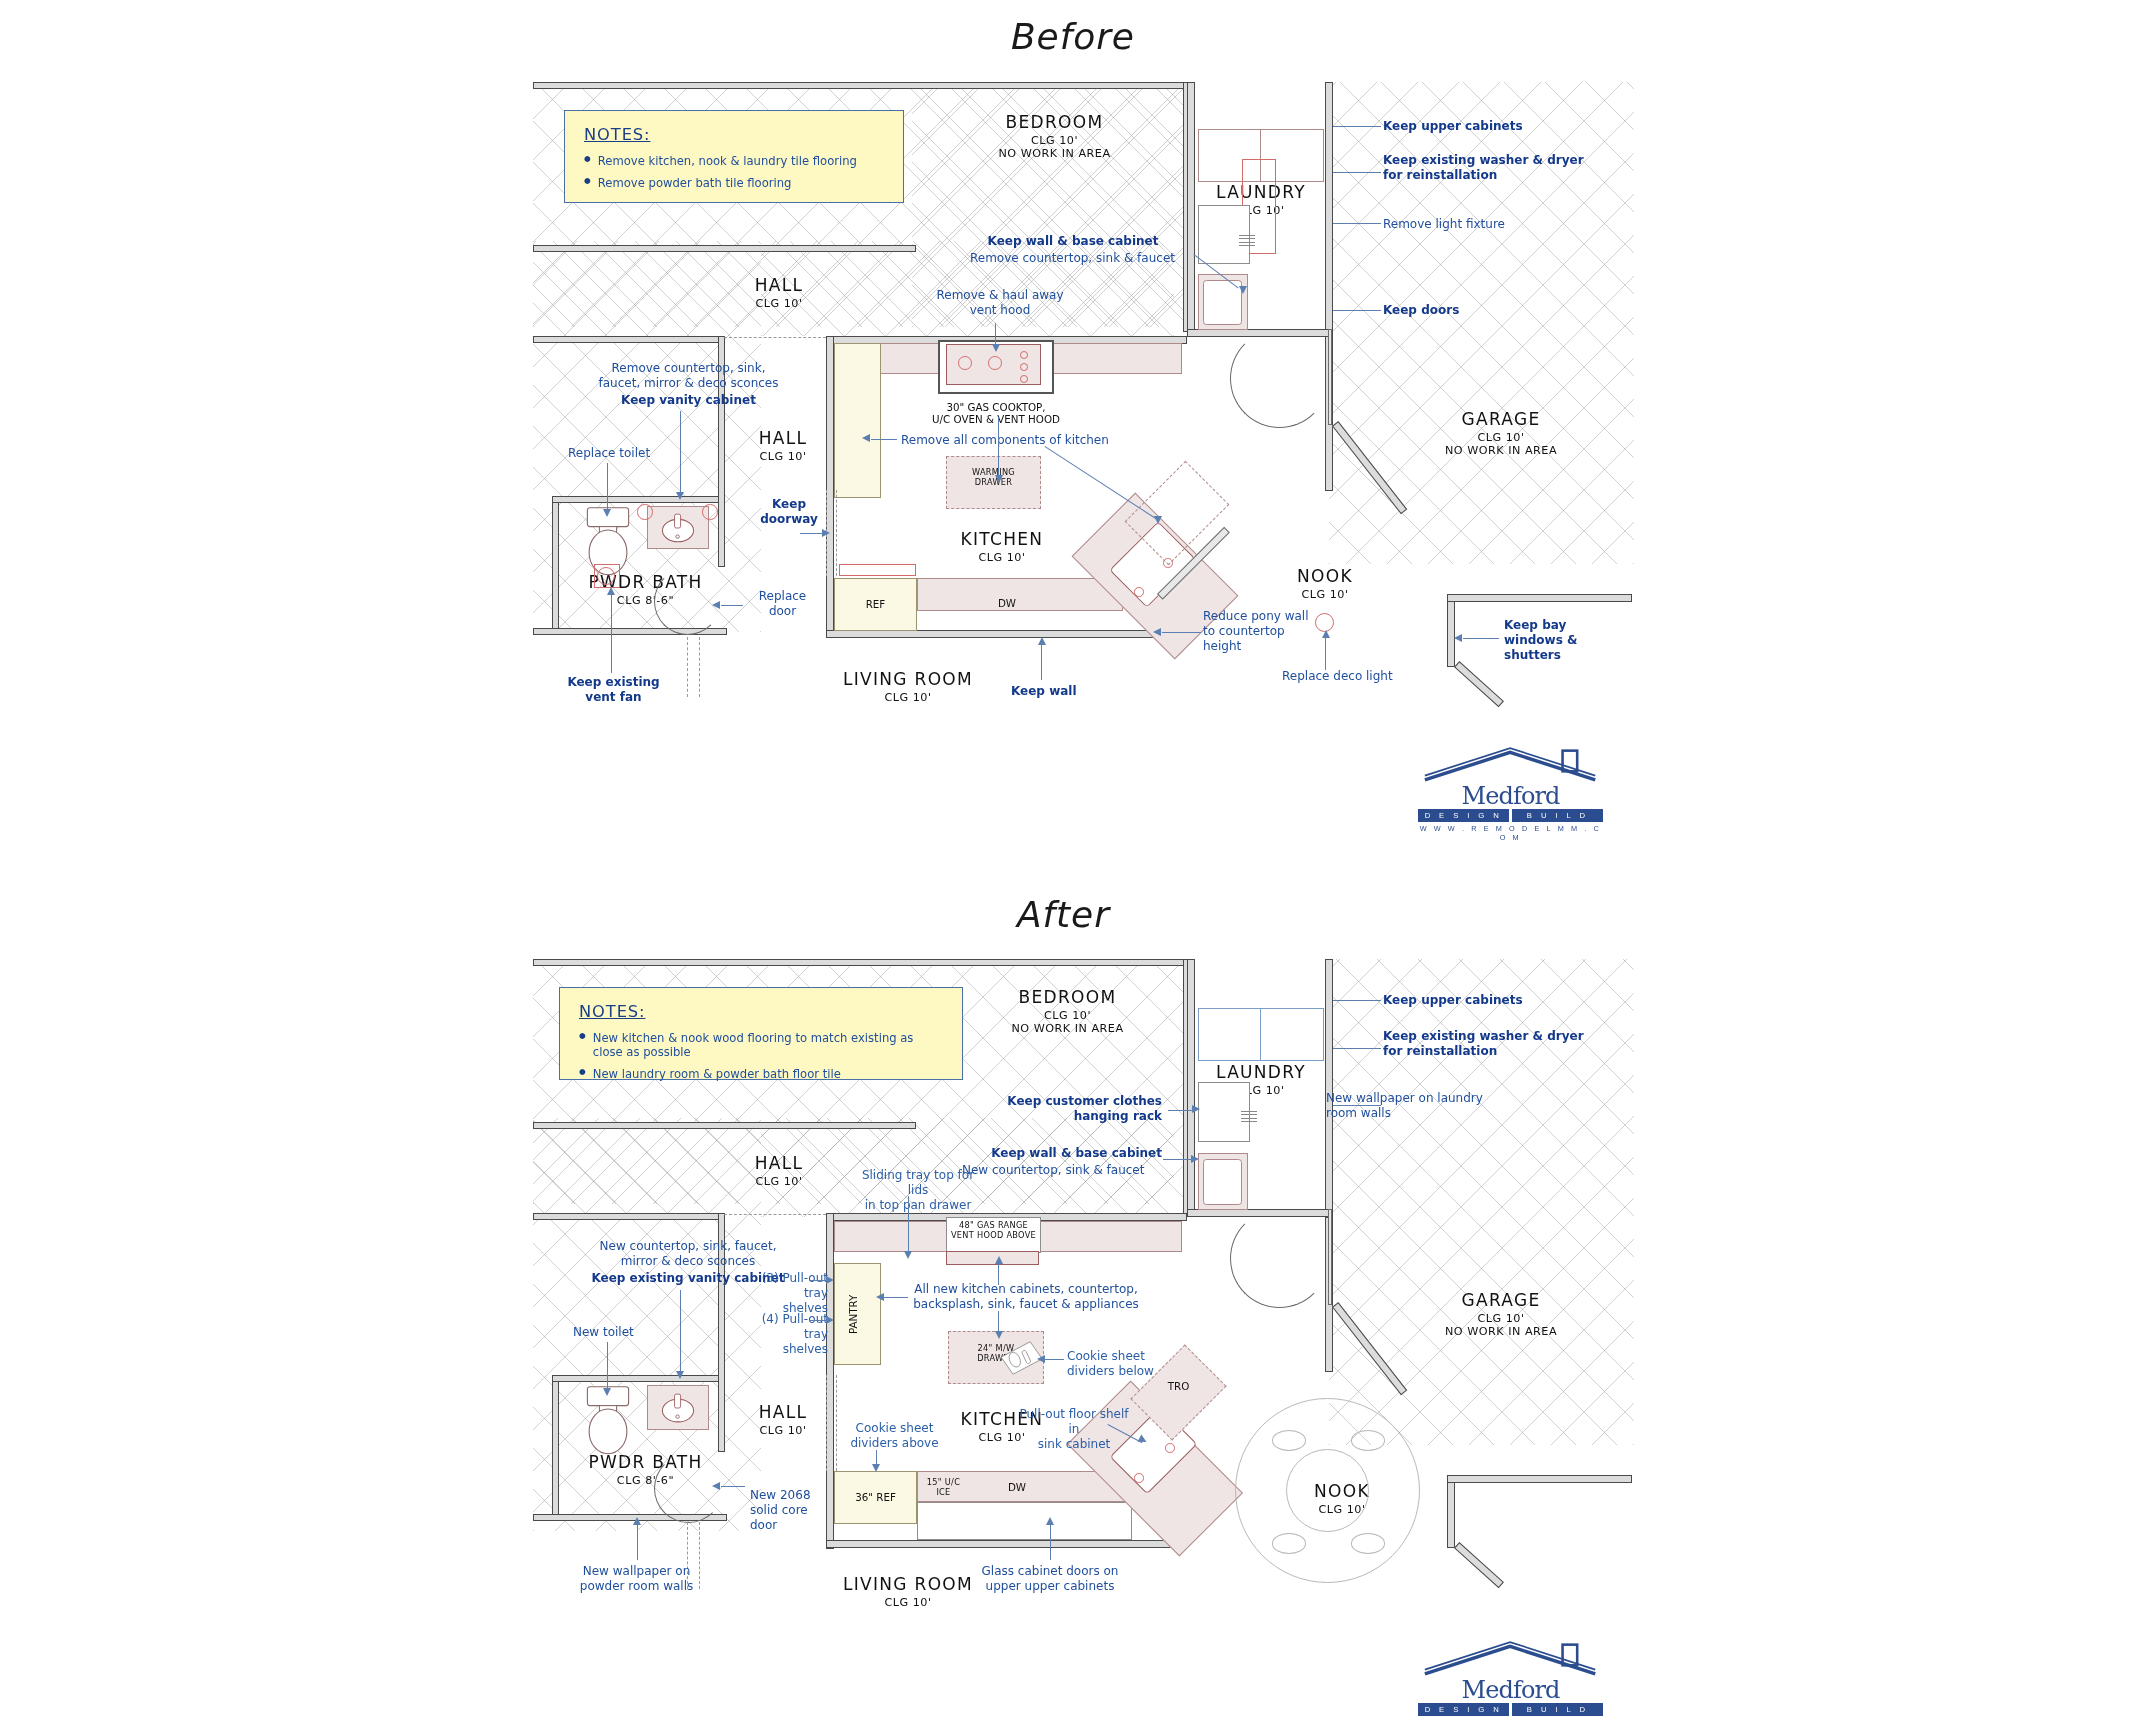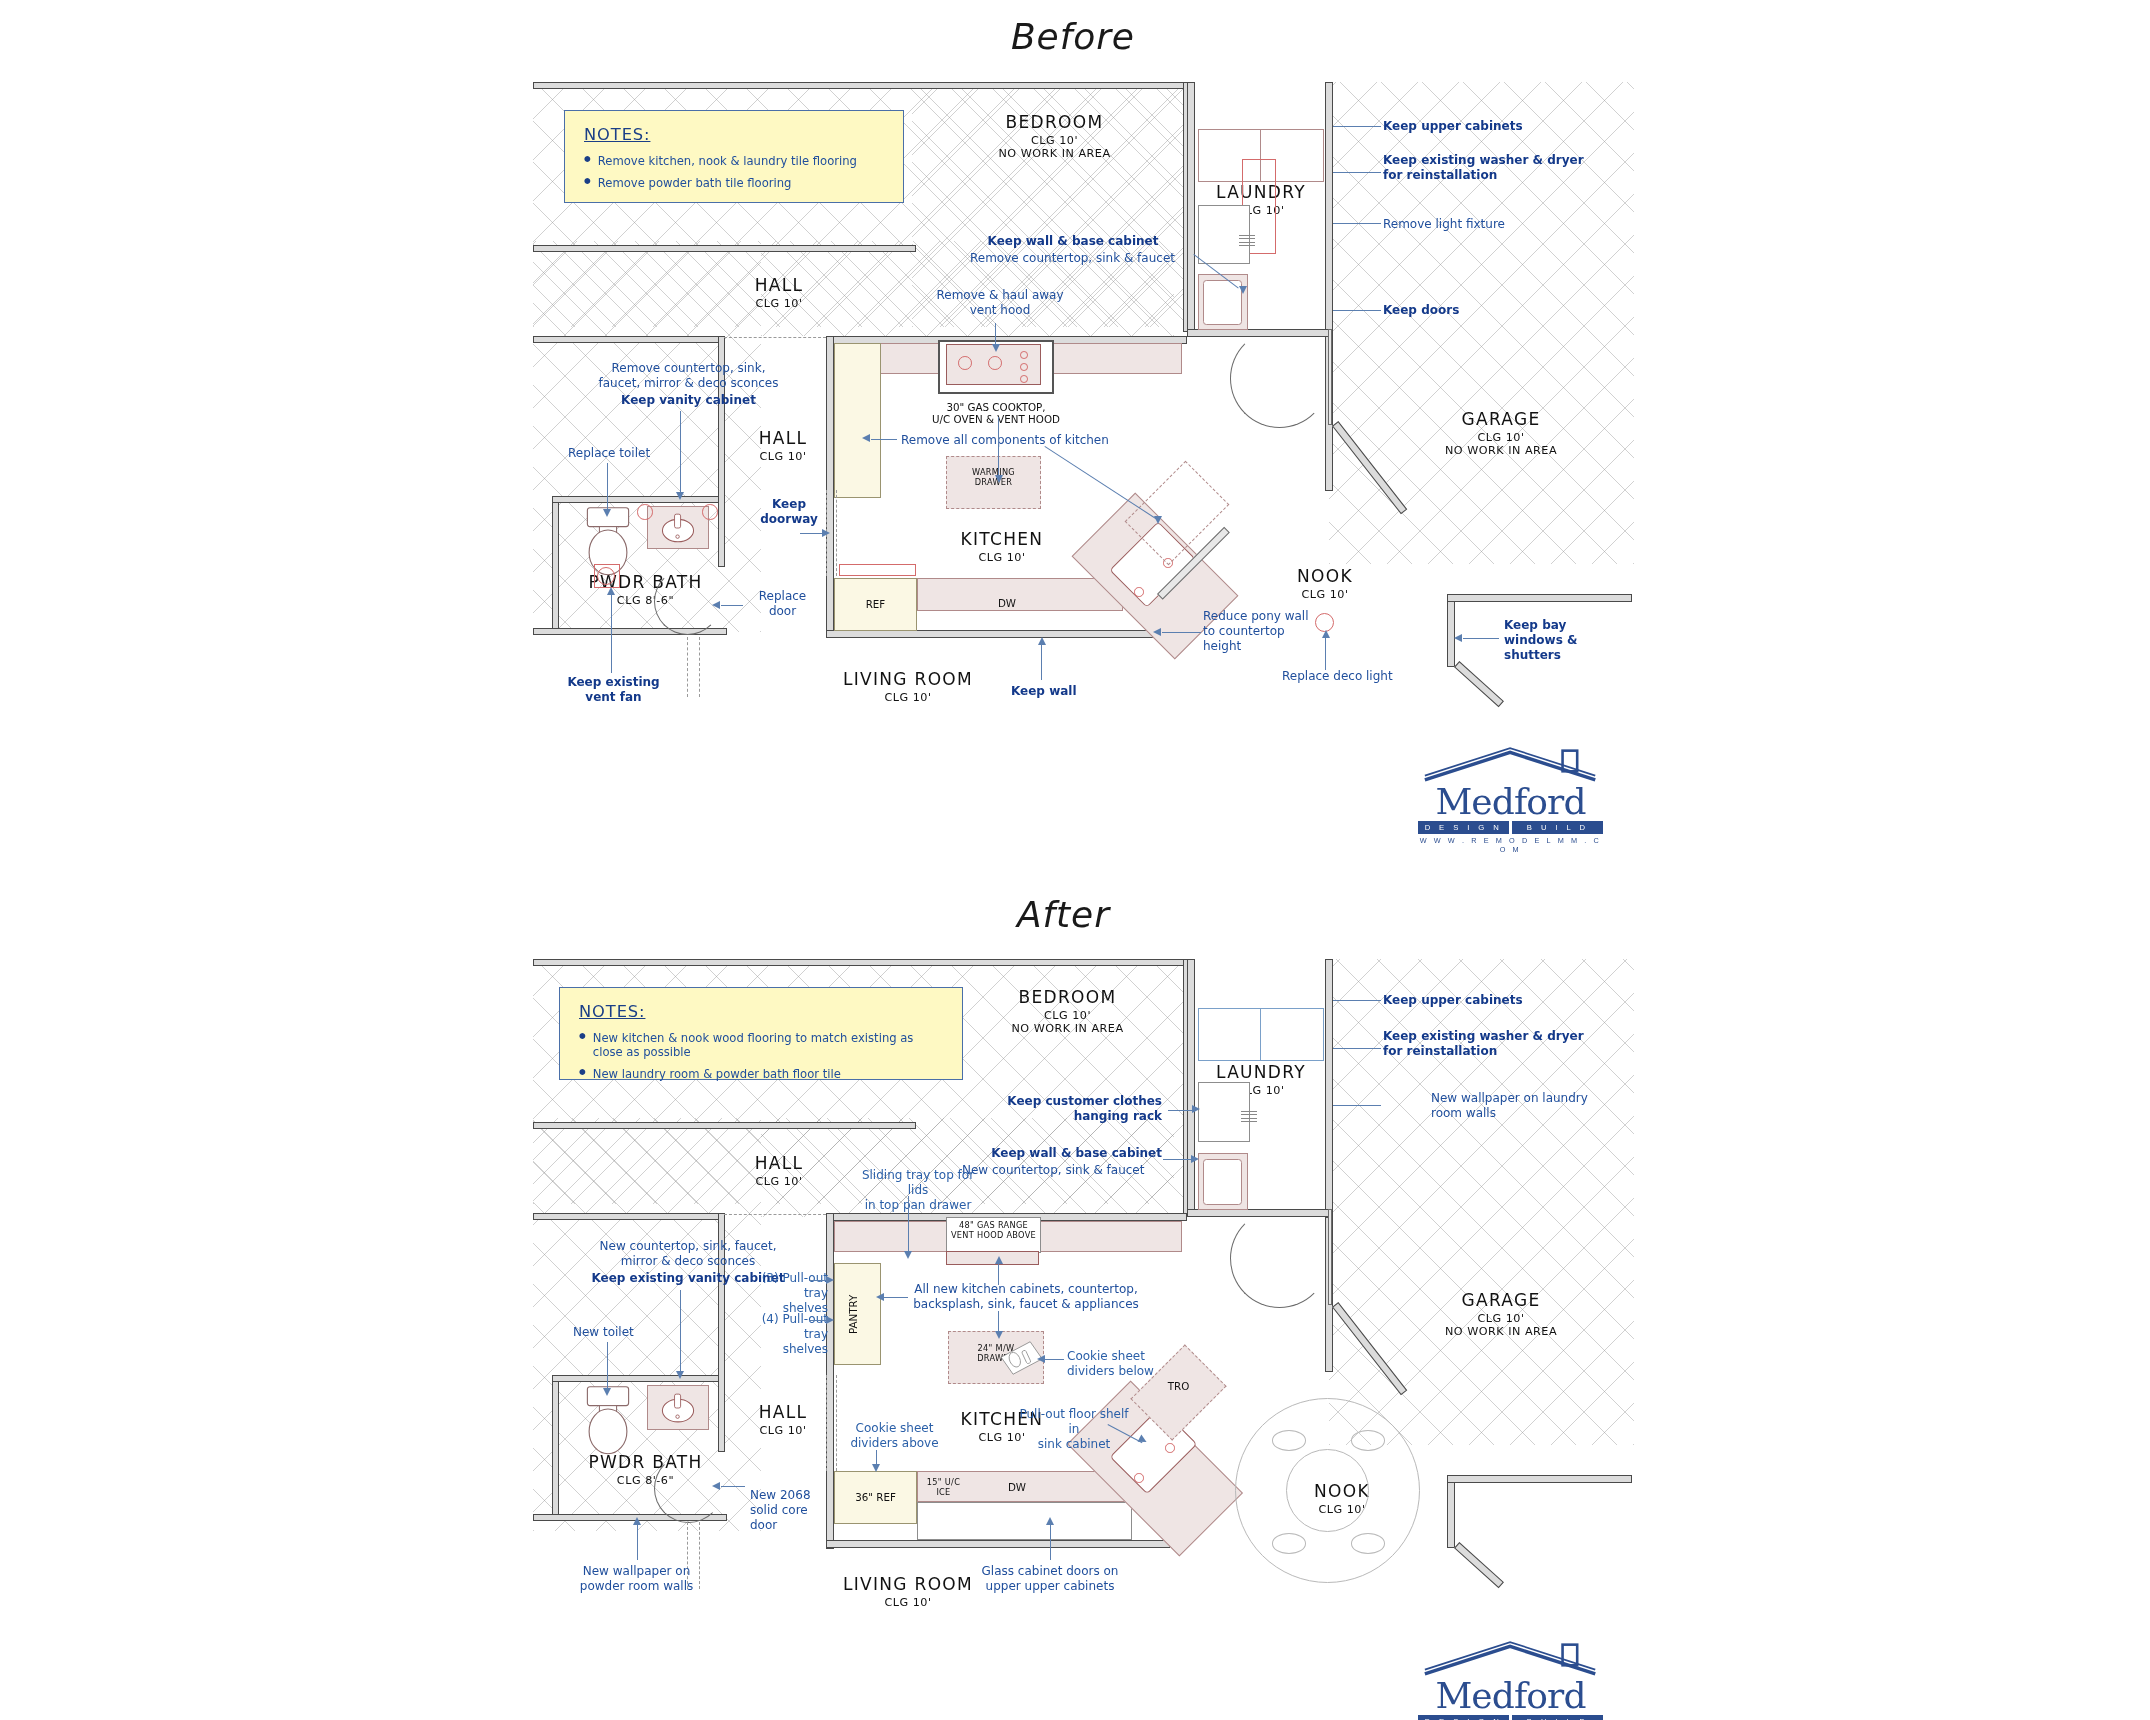--- a/index.html
+++ b/index.html
@@ -75,21 +75,21 @@
 
   
   .redline{position:absolute;border:0.9px solid #d46b6b;box-sizing:border-box;}
   .redcirc{position:absolute;border:1px solid #d46b6b;border-radius:50%;box-sizing:border-box;}
 
   
   .fixsvg{position:absolute;}
 
   
   .logo{position:absolute;width:185px;}
-  .logo .wordmark{font-family:"DejaVu Serif",serif;font-size:36px;color:#2b4d8f;
+  .logo .wordmark{font-family:"DejaVu Serif",serif;font-size:24px;color:#2b4d8f;
                   letter-spacing:-0.9px;line-height:1;text-align:center;margin-top:-3.4px;}
   .logo .bar{display:flex;gap:3.4px;margin-top:1.7px;}
   .logo .bar div{flex:1;background:#2b4d8f;color:#fff;font-size:7.7px;letter-spacing:3.4px;
                  text-align:center;padding:1.7px 0;font-family:"Liberation Sans",sans-serif;}
   .logo .url{font-family:"Liberation Sans",sans-serif;font-size:7.3px;color:#2b4d8f;
              letter-spacing:2.6px;text-align:center;margin-top:2.6px;}
 
   
   .dashv{position:absolute;border-left:1.3px dashed #9a9a9a;}
   .dashh{position:absolute;border-top:1.3px dashed #9a9a9a;}
@@ -483,21 +483,21 @@
   <div class="dashv" style="left:826px;top:515px;height:96px;"></div>
   <div class="dashv" style="left:836px;top:515px;height:96px;"></div>
 
   <div class="ann b" style="left:1383px;top:133px;">Keep upper cabinets</div>
   <div class="lead leadh" style="left:1333px;top:140px;width:48px;"></div>
 
   <div class="ann b" style="left:1383px;top:169px;">Keep existing washer &amp; dryer
 for reinstallation</div>
   <div class="lead leadh" style="left:1333px;top:188px;width:48px;"></div>
 
-  <div class="ann" style="left:1431px;top:231px;">New wallpaper on laundry
+  <div class="ann" style="left:1326px;top:231px;">New wallpaper on laundry
 room walls</div>
   <div class="lead leadh" style="left:1333px;top:245px;width:48px;"></div>
 
   <div class="ann b r" style="left:977px;top:234px;width:185px;">Keep customer clothes
 hanging rack</div>
   <div class="lead leadh" style="left:1168px;top:250px;width:27.5px;"></div>
   <div class="arrow arr-r" style="left:1192px;top:245px;"></div>
 
   <div class="ann b r" style="left:962px;top:286px;width:200px;">Keep wall &amp; base cabinet</div>
   <div class="ann" style="left:962px;top:303px;">New countertop, sink &amp; faucet</div>

